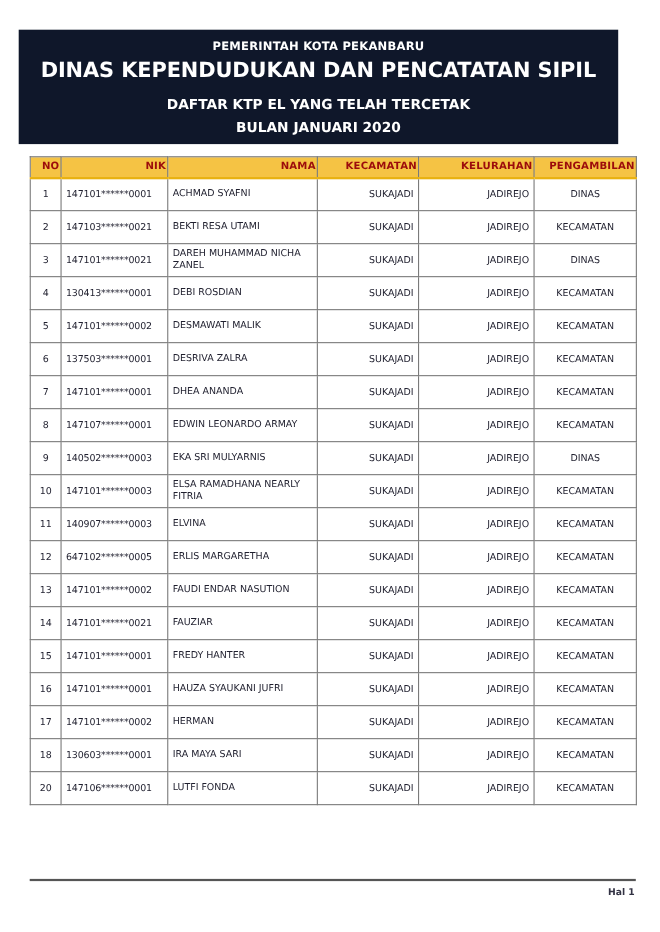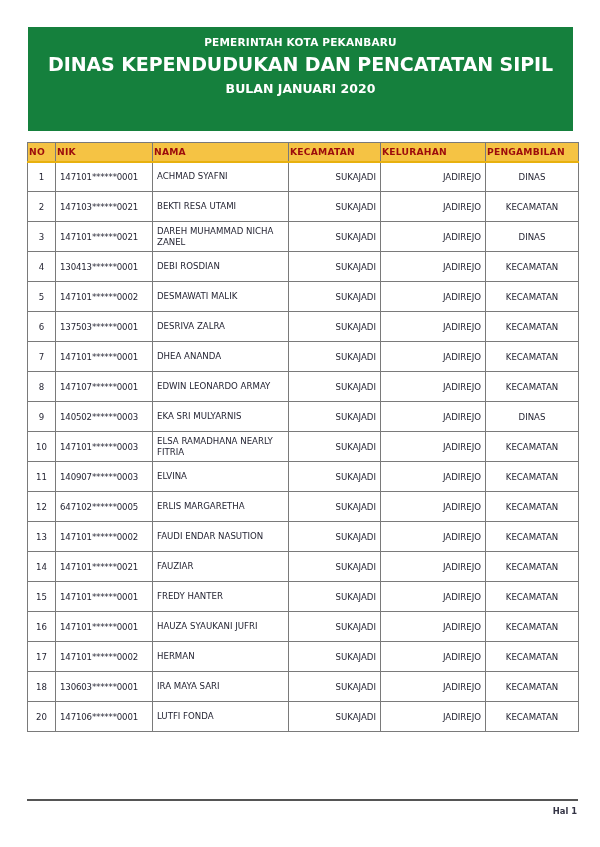--- a/index.html
+++ b/index.html
@@ -19,25 +19,25 @@
   .page {
     position: absolute;
     left: 0; top: 0;
     width: 600px;
     height: 847px;
   }
 
   
   .banner {
     position: absolute;
-    left: 28px;
+    left: 17px;
     top: 27px;
     width: 545px;
     height: 104px;
-    background: #15803d;
+    background: #0f172a;
     color: #ffffff;
     text-align: center;
     box-sizing: border-box;
     padding-top: 6px;
   }
   .banner-line1 {
     font-size: 10.5px;
     font-weight: bold;
     letter-spacing: 0.2px;
     line-height: 15px;
@@ -80,21 +80,21 @@
   table.listing td {
     border: 1px solid #7a7a7a;
     font-size: 8.6px;
     box-sizing: border-box;
   }
   table.listing thead th {
     background: #F5C344;
     color: #9C0C0C;
     font-weight: bold;
     font-size: 9.2px;
-    text-align: left;
+    text-align: right;
     height: 19px;
     padding: 0 1px;
     letter-spacing: 0.2px;
     border-bottom: 2px solid #E8B10F;
   }
   table.listing tbody td {
     height: 30px;
     padding: 2px 4px;
     vertical-align: middle;
     color: #1f1f2e;
@@ -138,20 +138,21 @@
   }
 </style>
 </head>
 <body>
 
 <div class="page">
 
   <div class="banner">
     <div class="banner-line1">PEMERINTAH KOTA PEKANBARU</div>
     <div class="banner-line2">DINAS KEPENDUDUKAN DAN PENCATATAN SIPIL</div>
+    <div class="banner-line3">DAFTAR KTP EL YANG TELAH TERCETAK</div>
     <div class="banner-line4">BULAN JANUARI 2020</div>
   </div>
 
   <div class="table-wrap">
     <table class="listing">
       <thead>
         <tr>
           <th class="h-no">NO</th>
           <th class="h-nik">NIK</th>
           <th class="h-nama">NAMA</th>

